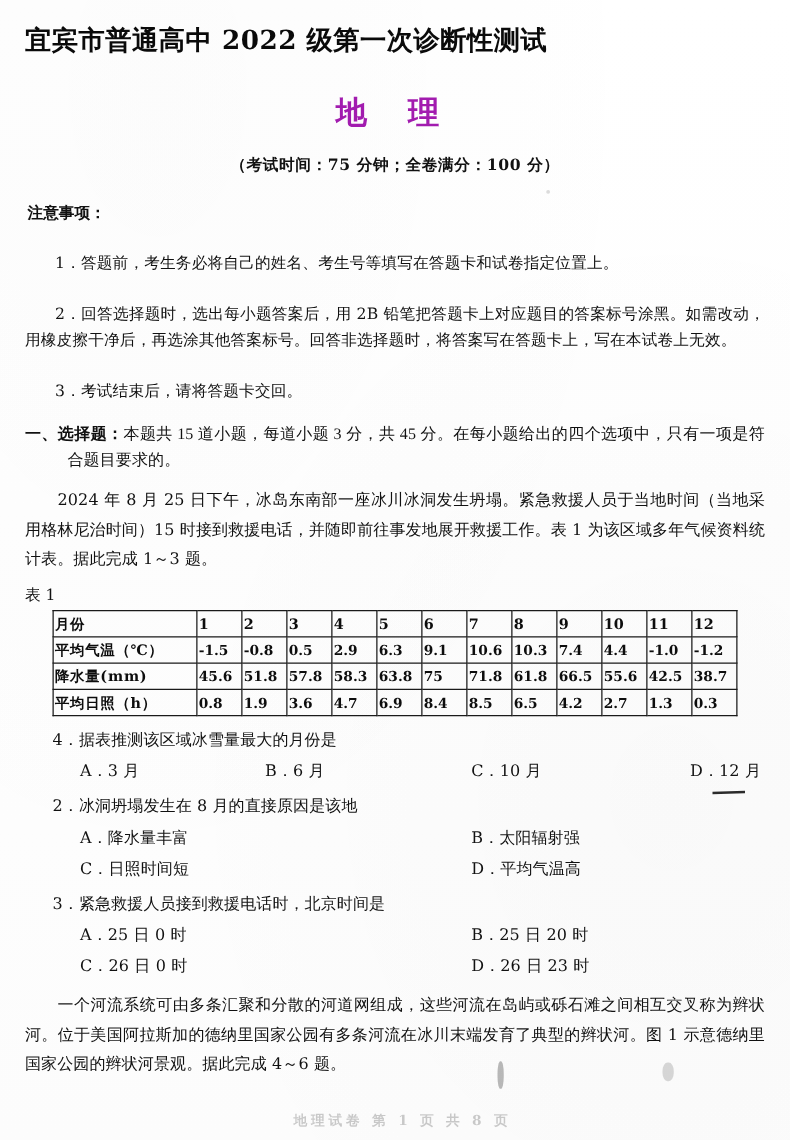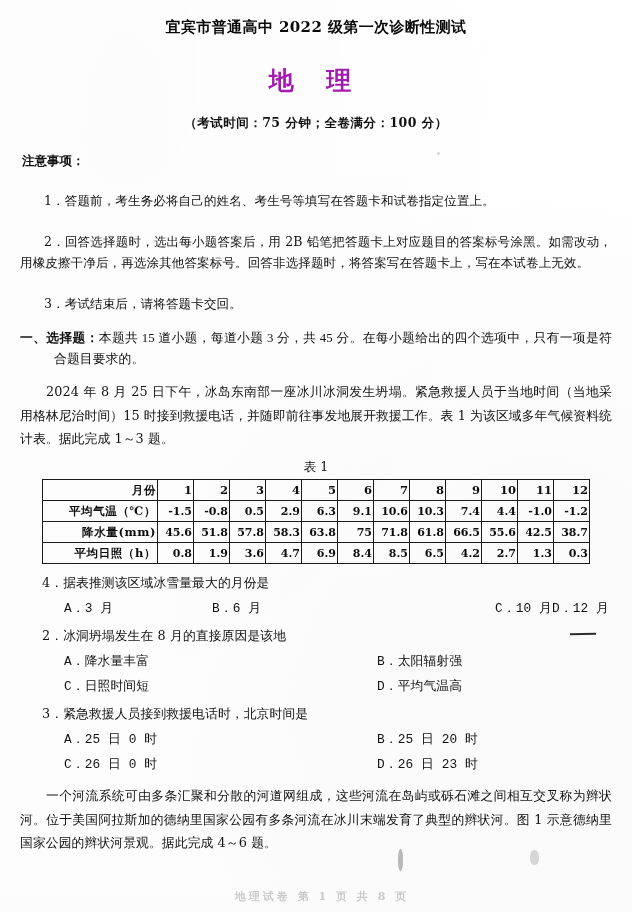--- a/index.html
+++ b/index.html
@@ -27,22 +27,21 @@
   }
   .sheet {
     position: absolute;
     inset: 0;
     padding: 0 20px;
     box-sizing: border-box;
   }
 
   
   .doc-title {
-    text-align: center;
-    font-size: 15px;
+    font-size: 21px;
     font-weight: bold;
     letter-spacing: 0.4px;
     margin-top: 18px;
     color: #0a0a0a;
     font-family: "DejaVu Serif", "Liberation Serif", serif;
   }
   .doc-subject {
     text-align: center;
     font-size: 25px;
     font-weight: bold;
@@ -93,34 +92,33 @@
     font-size: 12.8px;
     line-height: 1.82;
     text-indent: 26px;
     text-align: justify;
     margin-top: 11px;
     letter-spacing: 0.1px;
   }
 
   
   .table-caption {
-    text-align: center;
     font-size: 12.5px;
     margin-top: 9px;
     margin-bottom: 3px;
   }
   table.climate {
     border-collapse: collapse;
     margin: 0 auto;
     width: 548px;
     table-layout: fixed;
   }
   table.climate td {
     border: 1px solid #1a1a1a;
-    text-align: right;
+    text-align: left;
     font-size: 11px;
     height: 20px;
     padding: 0 1px;
     font-weight: bold;
     color: #0d0d0d;
     overflow: hidden;
     white-space: nowrap;
   }
   table.climate td.rowlabel {
     width: 112px;
@@ -135,26 +133,25 @@
     margin-top: 11px;
     margin-left: 22px;
     letter-spacing: 0.1px;
   }
   .q-options {
     margin-top: 8px;
     margin-left: 44px;
     display: flex;
     font-size: 12.8px;
     letter-spacing: 0.1px;
-    font-family: Liberation Mono, monospace;
   }
   .q-options .opt { flex: 0 0 auto; }
   .opt-w1 { width: 148px; }
   .opt-w2 { width: 165px; }
-  .opt-w3 { width: 175px; text-align: right; }
+  .opt-w3 { width: 175px; }
 
   
   .mark-dash {
     position: absolute;
     right: 36px;
     top: 633px;
     width: 26px;
     height: 2px;
     background: #2b2b2b;
     transform: rotate(-1.5deg);

